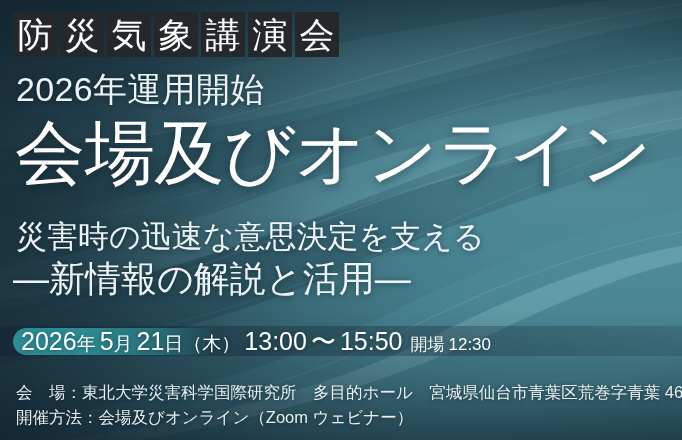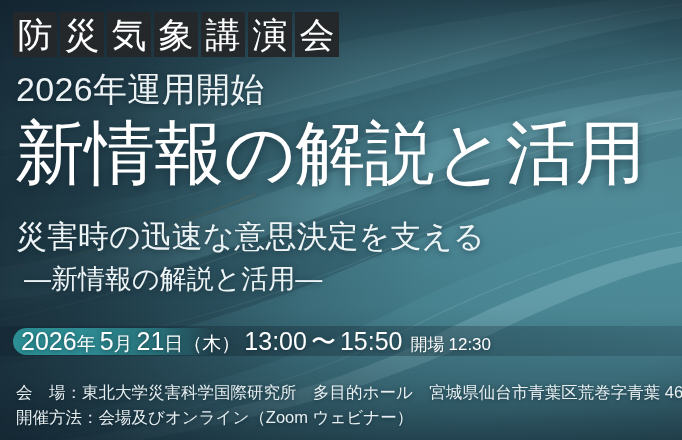--- a/index.html
+++ b/index.html
@@ -75,23 +75,23 @@
   }
 
   .sub1{
     position:absolute;left:16px;top:220px;
     color:#edf4f6;
     font-size:31px;line-height:34px;
     font-weight:300;
     text-shadow:0 1px 6px rgba(8,24,34,.55);
   }
   .sub2{
-    position:absolute;left:24px;top:262px;
+    position:absolute;left:13px;top:262px;
     color:#edf4f6;
-    font-size:27px;line-height:34px;
+    font-size:36px;line-height:34px;
     font-weight:300;
     text-shadow:0 1px 6px rgba(8,24,34,.55);
     text-align:right;
   }
 
   
   .date-band{
     position:absolute;left:0;top:326px;width:682px;height:30px;
     background:linear-gradient(90deg, rgba(16,34,46,.42) 0%, rgba(18,38,50,.34) 55%, rgba(24,46,58,.22) 100%);
   }
@@ -193,21 +193,21 @@
       <span class="ch">災</span>
       <span class="ch">気</span>
       <span class="ch">象</span>
       <span class="ch">講</span>
       <span class="ch">演</span>
       <span class="ch">会</span>
     </div>
 
     <div class="kicker">2026年運用開始</div>
 
-    <div class="headline">新情報の解説と活用</div>
+    <div class="headline">会場及びオンライン</div>
 
     <div class="sub1">災害時の迅速な意思決定を支える</div>
     <div class="sub2">―新情報の解説と活用―</div>
 
     <div class="date-band"></div>
     <div class="date-pill"></div>
 
     <div class="date-line">
       <span class="big">2026</span><span class="mid">年</span><span class="sp"></span><span class="big">5</span><span class="mid">月</span><span class="sp"></span><span class="big">21</span><span class="mid">日</span><span class="mid">（木）</span><span class="sp"></span><span class="big">13:00</span><span class="sp"></span><span class="big">〜</span><span class="sp"></span><span class="big">15:50</span><span class="sp"></span><span class="sp"></span><span class="small">開場</span><span class="sp"></span><span class="small">12:30</span>
     </div>

